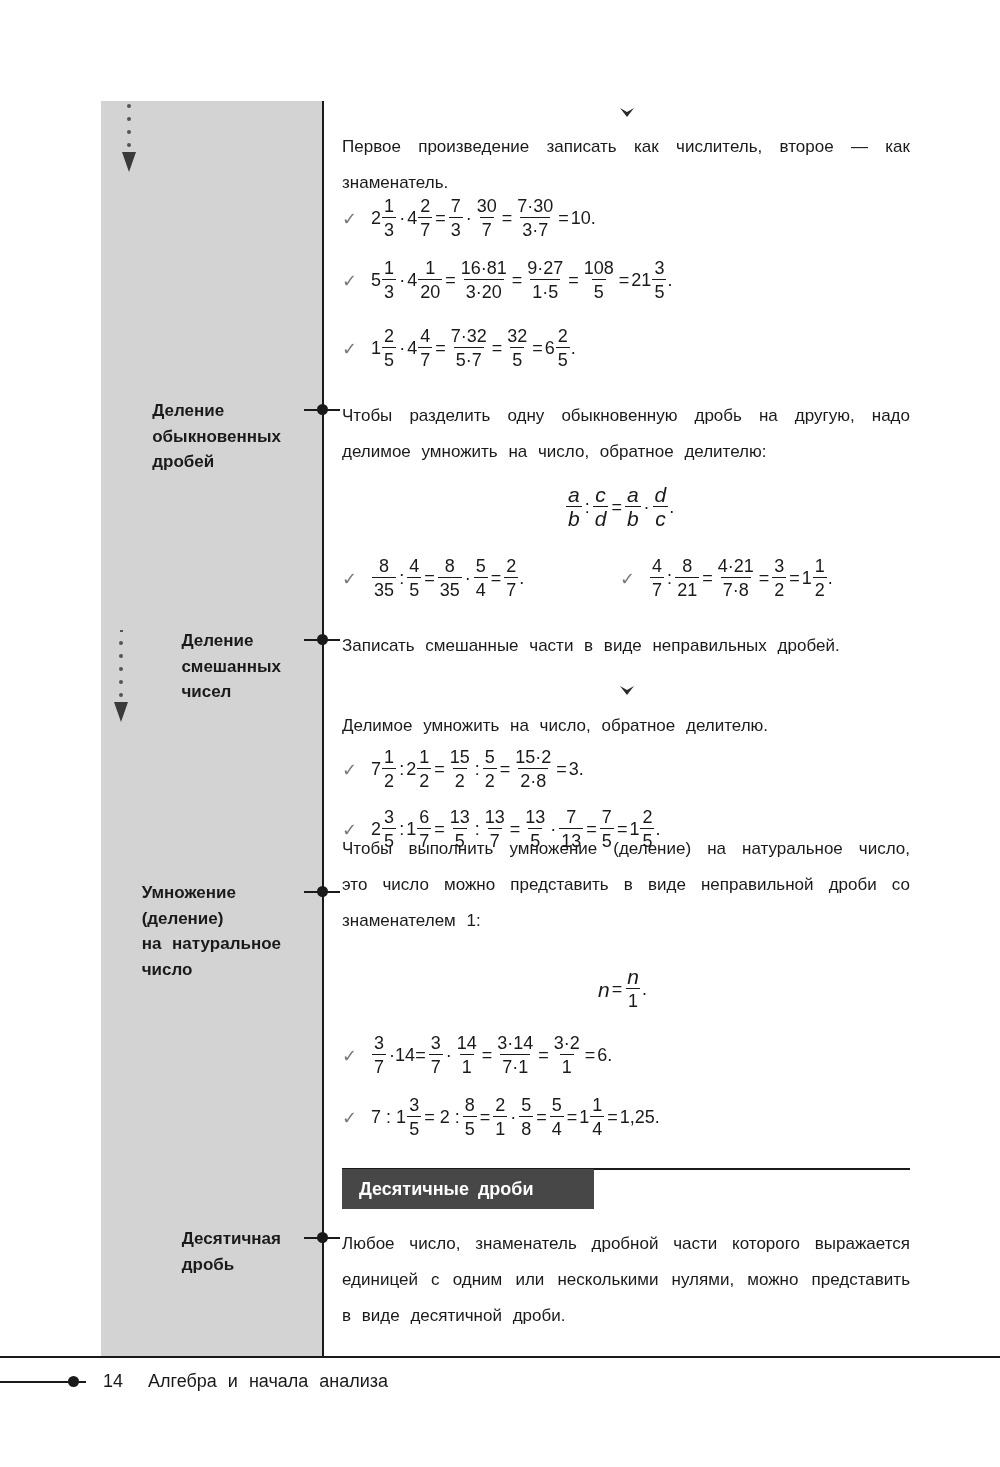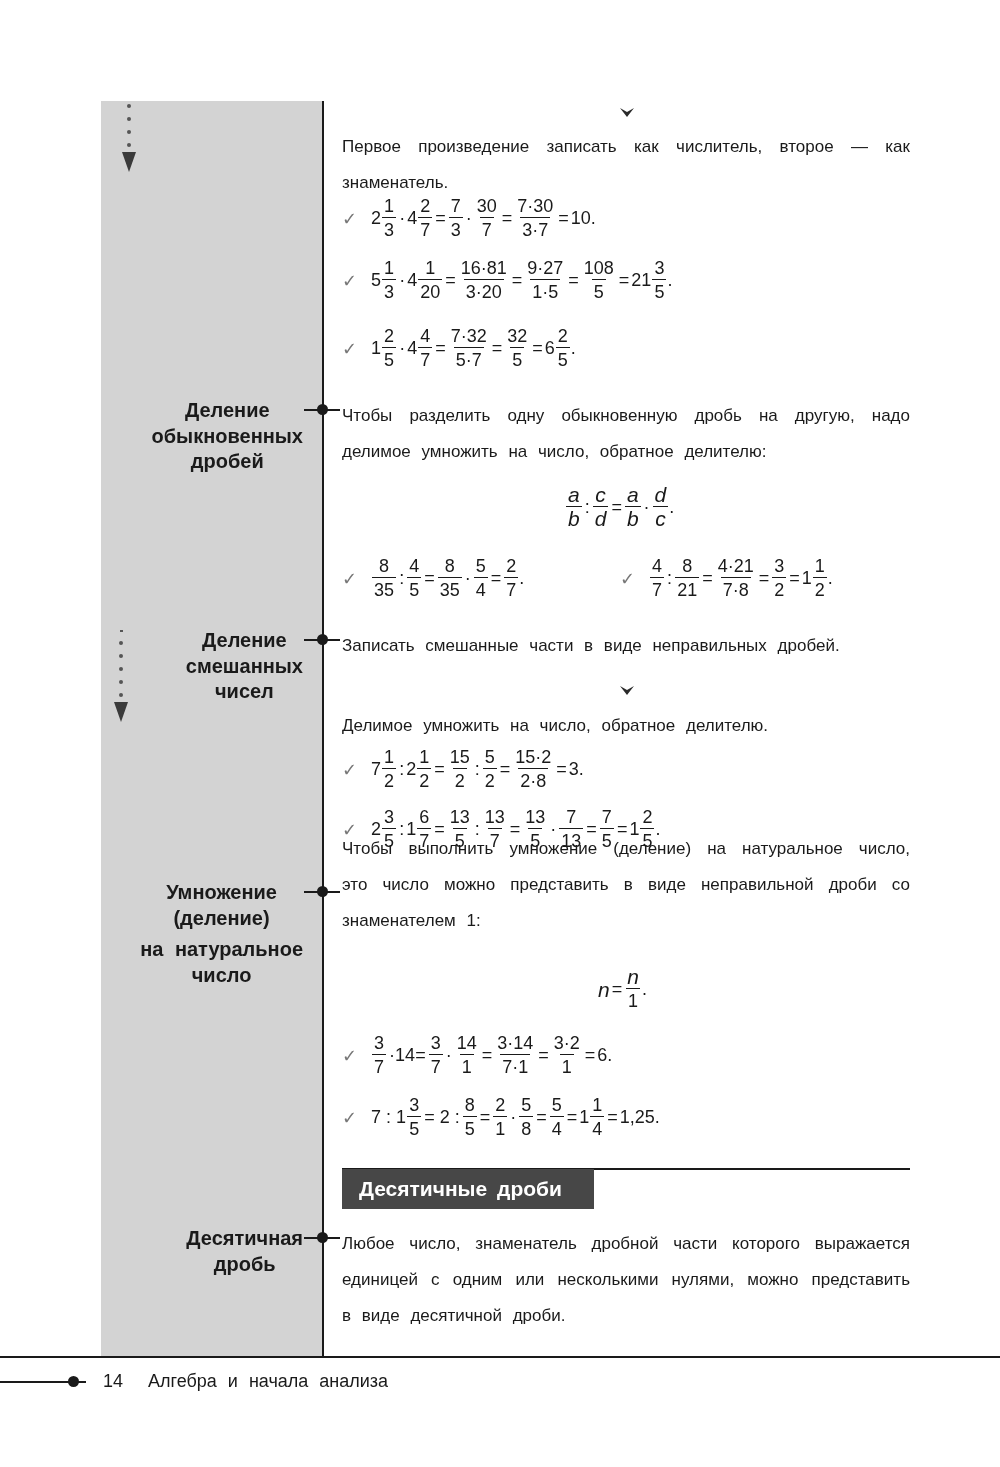--- a/index.html
+++ b/index.html
@@ -5,34 +5,34 @@
   html, body { margin:0; padding:0; background:#fff; }
   body { width:1000px; height:1467px; position:relative; overflow:hidden; font-family:"Liberation Sans", sans-serif; color:#1a1a1a; }
   .sidebar { position:absolute; left:101px; top:101px; width:222px; height:1256px; background:#d3d3d3; }
   .vline { position:absolute; left:322px; top:101px; width:2px; height:1256px; background:#1a1a1a; }
   .bottom-line { position:absolute; left:0; top:1356px; width:1000px; height:2px; background:#1a1a1a; }
   .dots { position:absolute; left:121px; width:16px; }
   .dots .dot { width:4px; height:4px; border-radius:50%; background:#555; margin:0 auto 9px auto; }
   .dots .arrow { width:0; height:0; border-left:7px solid transparent; border-right:7px solid transparent; border-top:20px solid #3a3a3a; margin:0 auto; }
   .chev { position:absolute; width:14px; height:8px; }
   .chev svg { display:block; }
-  .term { position:absolute; right:697px; text-align:center; font-weight:bold; font-size:20px; line-height:25.5px; white-space:nowrap; }
+  .term { position:absolute; right:719px; text-align:left; font-weight:bold; font-size:17px; line-height:25.5px; white-space:nowrap; }
   .connector { position:absolute; left:304px; width:36px; height:12px; }
   .connector .ln { position:absolute; left:0; top:5px; width:36px; height:1.5px; background:#1a1a1a; }
   .connector .bullet { position:absolute; left:13px; top:0; width:11px; height:11px; border-radius:50%; background:#1a1a1a; }
   .para { position:absolute; left:342px; width:568px; font-size:17px; line-height:36px; text-align:justify; text-align-last:left; word-spacing:6px; }
   .math { position:absolute; font-size:18px; white-space:nowrap; display:flex; align-items:center; }
   .check { color:#777; font-size:18px; margin-right:14px; }
   .frac { display:inline-flex; flex-direction:column; align-items:center; vertical-align:middle; margin:0 1px; }
   .frac .n { padding:0 2px; line-height:22px; }
   .frac .d { border-top:1.3px solid #1a1a1a; padding:0 2px; line-height:24px; }
   .op { margin:0 2px; }
   .it { font-style:italic; font-size:21px; }
   .sec-rule { position:absolute; left:342px; top:1168px; width:568px; height:1.5px; background:#1a1a1a; }
-  .sec-head { position:absolute; left:342px; top:1169px; width:252px; height:40px; background:#474747; color:#fff; font-weight:bold; font-size:21px; line-height:40px; padding-left:17px; box-sizing:border-box; word-spacing:4px; }
+  .sec-head { position:absolute; left:342px; top:1169px; width:252px; height:40px; background:#474747; color:#fff; font-weight:bold; font-size:18px; line-height:40px; padding-left:17px; box-sizing:border-box; word-spacing:4px; }
   .footer-line { position:absolute; left:0; top:1381px; width:78px; height:1.5px; background:#1a1a1a; }
   .footer-bullet { position:absolute; left:68px; top:1376px; width:11px; height:11px; border-radius:50%; background:#1a1a1a; }
   .footer-tick { position:absolute; left:78px; top:1381px; width:8px; height:1.5px; background:#1a1a1a; }
   .footer-num { position:absolute; left:103px; top:1371px; font-size:18px; }
   .footer-title { position:absolute; left:148px; top:1371px; font-size:18px; word-spacing:6px; }
 </style>
 </head>
 <body>
 
 <div class="sidebar"></div>
@@ -353,21 +353,21 @@
     <span class="frac">
       <span class="n">2</span>
       <span class="d">5</span>
     </span>
     <span>.</span>
 </div>
 
 <div class="term" style="top:880px;">
   <div>Умножение</div>
   <div>(деление)</div>
-  <div style="word-spacing:6px;margin-top:6px;">на натуральное</div>
+  <div style="word-spacing:6px;">на натуральное</div>
   <div>число</div>
 </div>
 <div class="connector" style="top:886px;">
     <div class="ln"></div>
     <div class="bullet"></div>
   </div>
 <div class="para" style="top:831px;">Чтобы выполнить умножение (деление) на натуральное число, это число можно представить в виде неправильной дроби со знаменателем 1:</div>
 
 <div class="math" style="left:598px; top:966px;">
   <span class="it">n</span>

